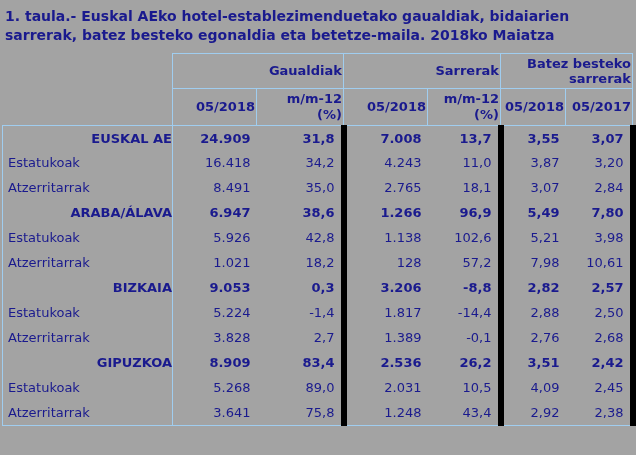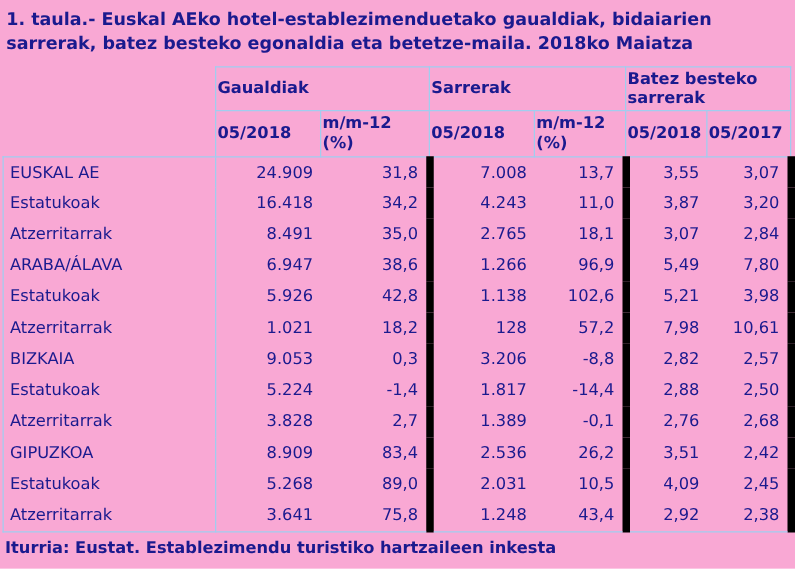--- a/index.html
+++ b/index.html
@@ -9,21 +9,21 @@
   }
   body {
     width: 636px;
     height: 455px;
     overflow: hidden;
     font-family: "DejaVu Sans", "Liberation Sans", sans-serif;
   }
   .page {
     width: 636px;
     height: 455px;
-    background: #f9a8d4;
+    background: #a3a3a3;
     box-sizing: border-box;
   }
   .title {
     color: #1a1a8e;
     font-weight: bold;
     font-size: 14px;
     line-height: 1.35;
     padding: 7px 6px 0 5px;
   }
   table.stat {
@@ -32,21 +32,21 @@
     margin: 8px 0 0 2px;
   }
   table.stat th, table.stat td {
     color: #1a1a8e;
     box-sizing: border-box;
     overflow: hidden;
   }
   thead th.h {
     border: 1px solid #a0cdef;
     font-weight: bold;
-    text-align: left;
+    text-align: right;
     vertical-align: middle;
   }
   thead tr.groups th.h { height: 35px; font-size: 13px; }
   thead tr.subs th.h {
     height: 37px;
     font-size: 13px;
     white-space: pre-line;
     line-height: 1.2;
   }
   th.blank { border: none; background: transparent; }
@@ -60,21 +60,21 @@
   tbody td.lbl {
     text-align: left;
     padding-left: 5px;
     padding-right: 0;
     border-left: 1px solid #a0cdef;
     border-right: 1px solid #a0cdef;
   }
   tbody td.sep, tbody td.last { border-right: 6px solid #000000; }
   tbody tr:first-child td { border-top: 1px solid #a0cdef; }
   tbody tr:last-child td { border-bottom: 1px solid #a0cdef; }
-  tbody tr.bold td { font-weight: normal; }
+  tbody tr.bold td { font-weight: bold; text-align: right; }
   .source {
     color: #1a1a8e;
     font-weight: bold;
     font-size: 13px;
     padding: 5px 0 0 4px;
   }
 </style>
 </head>
 <body>
 
@@ -214,14 +214,13 @@
           <td>3.641</td>
           <td class="sep">75,8</td>
           <td>1.248</td>
           <td class="sep">43,4</td>
           <td>2,92</td>
           <td class="last">2,38</td>
         </tr>
       </tbody>
   </table>
 
-  <div class="source">Iturria: Eustat. Establezimendu turistiko hartzaileen inkesta</div>
 </div>
 
 </body></html>

